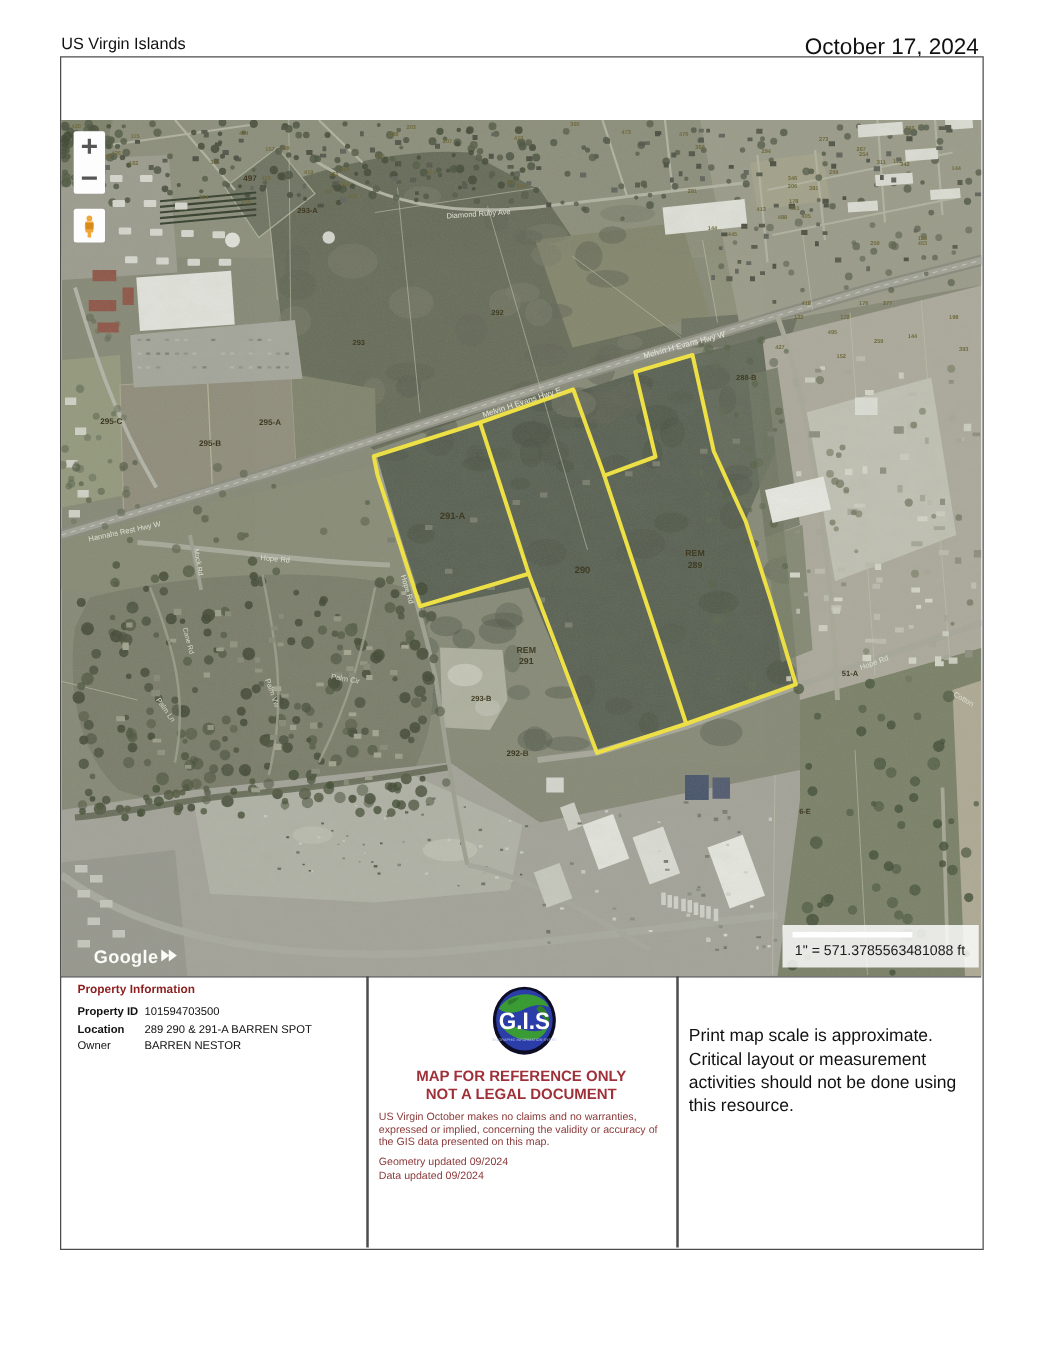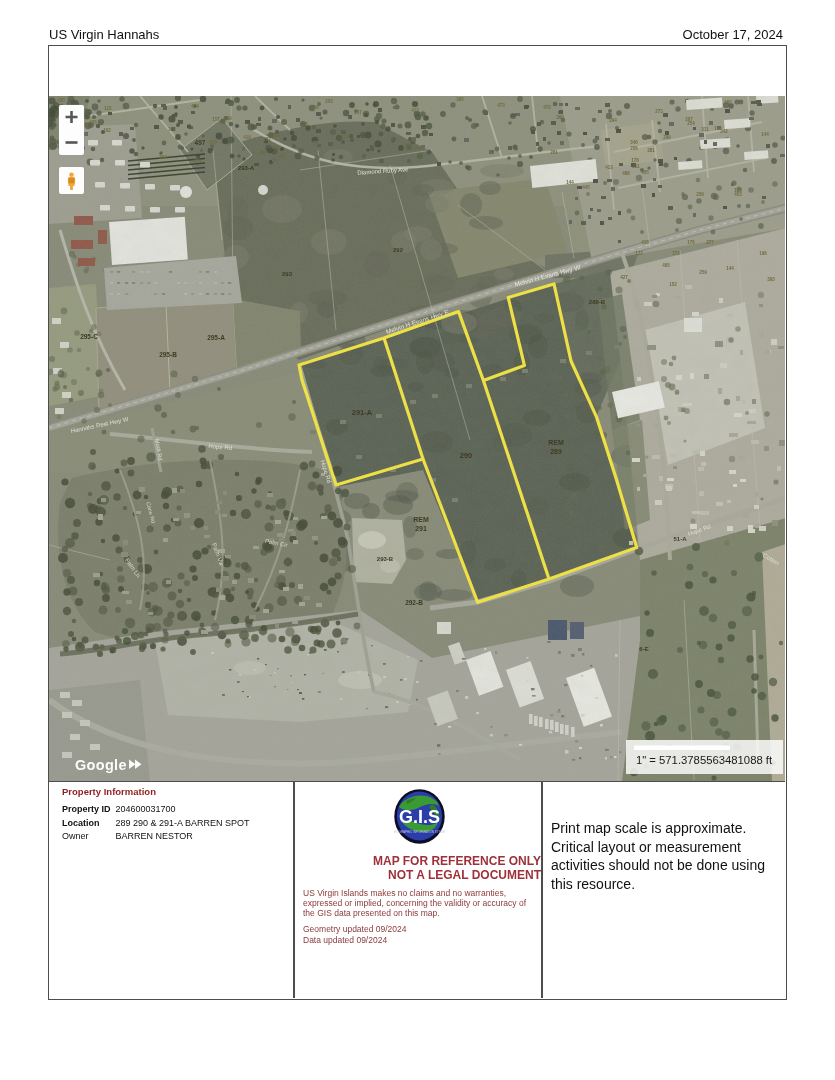--- a/index.html
+++ b/index.html
@@ -2,23 +2,23 @@
 <html><head>
 <meta charset="utf-8">
 <style>
   html,body { margin:0; padding:0; background:#ffffff; }
   body { width:835px; height:1080px; position:relative; font-family:"Liberation Sans",sans-serif; }
   .abs { position:absolute; }
 </style>
 </head>
 <body>
 
-<div class="abs" style="left:49px;top:27px;font-size:13px;color:#111;">US Virgin Hannahs</div>
-
-<div class="abs" style="right:52px;top:27px;font-size:13px;color:#111;">October 17, 2024</div>
+<div class="abs" style="left:49px;top:27px;font-size:13px;color:#111;">US Virgin Islands</div>
+
+<div class="abs" style="right:52px;top:27px;font-size:18px;color:#111;">October 17, 2024</div>
 
 <div class="abs" style="left:48px;top:45px;width:737px;height:953px;border:1.5px solid #4d4d4d;background:#fff;"></div>
 
 <svg class="abs" style="left:49px;top:96px;" width="736" height="685" viewBox="0 0 736 685">
 <defs>
 <filter id="noiseF" x="0" y="0" width="100%" height="100%">
   <feTurbulence type="fractalNoise" baseFrequency="0.8" numOctaves="2" seed="7" stitchTiles="stitch"></feTurbulence>
   <feColorMatrix type="matrix" values="0 0 0 0 0.45  0 0 0 0 0.47  0 0 0 0 0.40  0 0 0 0.9 0"></feColorMatrix>
 </filter>
 <filter id="noiseB" x="0" y="0" width="100%" height="100%">
@@ -1626,21 +1626,21 @@
 
 <div class="abs" style="left:541px;top:781px;width:1.5px;height:217px;background:#4d4d4d;"></div>
 
 <div class="abs" style="left:62px;top:786px;font-size:9.5px;font-weight:bold;color:#8c1f1f;">Property Information</div>
 
 <div class="abs" style="left:62px;top:803px;font-size:9px;color:#111;line-height:11.5px;">
 <table style="border-collapse:collapse;font-size:9px;line-height:11.5px;">
 <tbody>
         <tr>
           <td style="font-weight:bold;padding:0 4px 0 0;">Property ID</td>
-          <td>204600031700</td>
+          <td>101594703500</td>
         </tr>
 <tr>
           <td style="font-weight:bold;padding:0 4px 0 0;margin-top:48px;">Location</td>
           <td>289 290 &amp; 291-A BARREN SPOT</td>
         </tr>
 <tr>
           <td style="font-weight:normal;padding:0 4px 0 0;">Owner</td>
           <td>BARREN NESTOR</td>
         </tr>
 </tbody>
@@ -1651,19 +1651,19 @@
 <ellipse cx="25.5" cy="27.5" rx="25.2" ry="27.2" fill="#0d0d26"></ellipse>
 <ellipse cx="25.5" cy="27" rx="22.6" ry="24.4" fill="#2b3da8"></ellipse>
 <path d="M 5,18 C 10,9 22,5 32,7 C 40,9 44,13 45,17 C 38,13 30,16 24,19 C 17,22 10,22 5,18 Z" fill="#3a9b35"></path>
 <path d="M 38,15 C 43,18 46,24 45,29 C 41,26 38,22 35,18 Z" fill="#2d7d2a"></path>
 <path d="M 8,33 C 14,41 26,45 36,42 C 40,40 43,37 44,33 C 37,38 28,36 20,33 C 15,32 11,32 8,33 Z" fill="#3a9b35"></path>
 <path d="M 12,12 C 15,10 19,9 22,9 C 19,12 16,14 13,15 Z" fill="#2d7d2a"></path>
 <text x="25.5" y="34" font-family="Liberation Sans,sans-serif" font-size="19" font-weight="bold" fill="#ffffff" text-anchor="middle" textLength="41" lengthAdjust="spacingAndGlyphs">G.I.S</text>
 <text x="25.5" y="43.5" font-family="Liberation Sans,sans-serif" font-size="3" fill="#b9c2f0" text-anchor="middle">GEOGRAPHIC INFORMATION SYSTEM</text>
 </svg>
 
-<div class="abs" style="left:293px;top:855px;width:248px;text-align:right;font-size:12px;font-weight:bold;color:#9e3039;line-height:13.5px;">MAP FOR REFERENCE ONLY<br>NOT A LEGAL DOCUMENT</div>
-
-<div class="abs" style="left:303px;top:888px;width:232px;font-size:8.5px;color:#8b3a3a;line-height:10.2px;">US Virgin Islands makes no claims and no warranties, expressed or implied, concerning the validity or accuracy of the GIS data presented on this map.</div>
+<div class="abs" style="left:293px;top:855px;width:248px;text-align:center;font-size:12px;font-weight:bold;color:#9e3039;line-height:13.5px;">MAP FOR REFERENCE ONLY<br>NOT A LEGAL DOCUMENT</div>
+
+<div class="abs" style="left:303px;top:888px;width:232px;font-size:8.5px;color:#8b3a3a;line-height:10.2px;">US Virgin October makes no claims and no warranties, expressed or implied, concerning the validity or accuracy of the GIS data presented on this map.</div>
 
 <div class="abs" style="left:303px;top:924px;font-size:8.5px;color:#8b3a3a;line-height:10.5px;">Geometry updated 09/2024<br>Data updated 09/2024</div>
 
 <div class="abs" style="left:551px;top:819px;width:226px;font-size:14px;color:#111;line-height:18.5px;">Print map scale is approximate. Critical layout or measurement activities should not be done using this resource.</div>
 
 </body></html>

